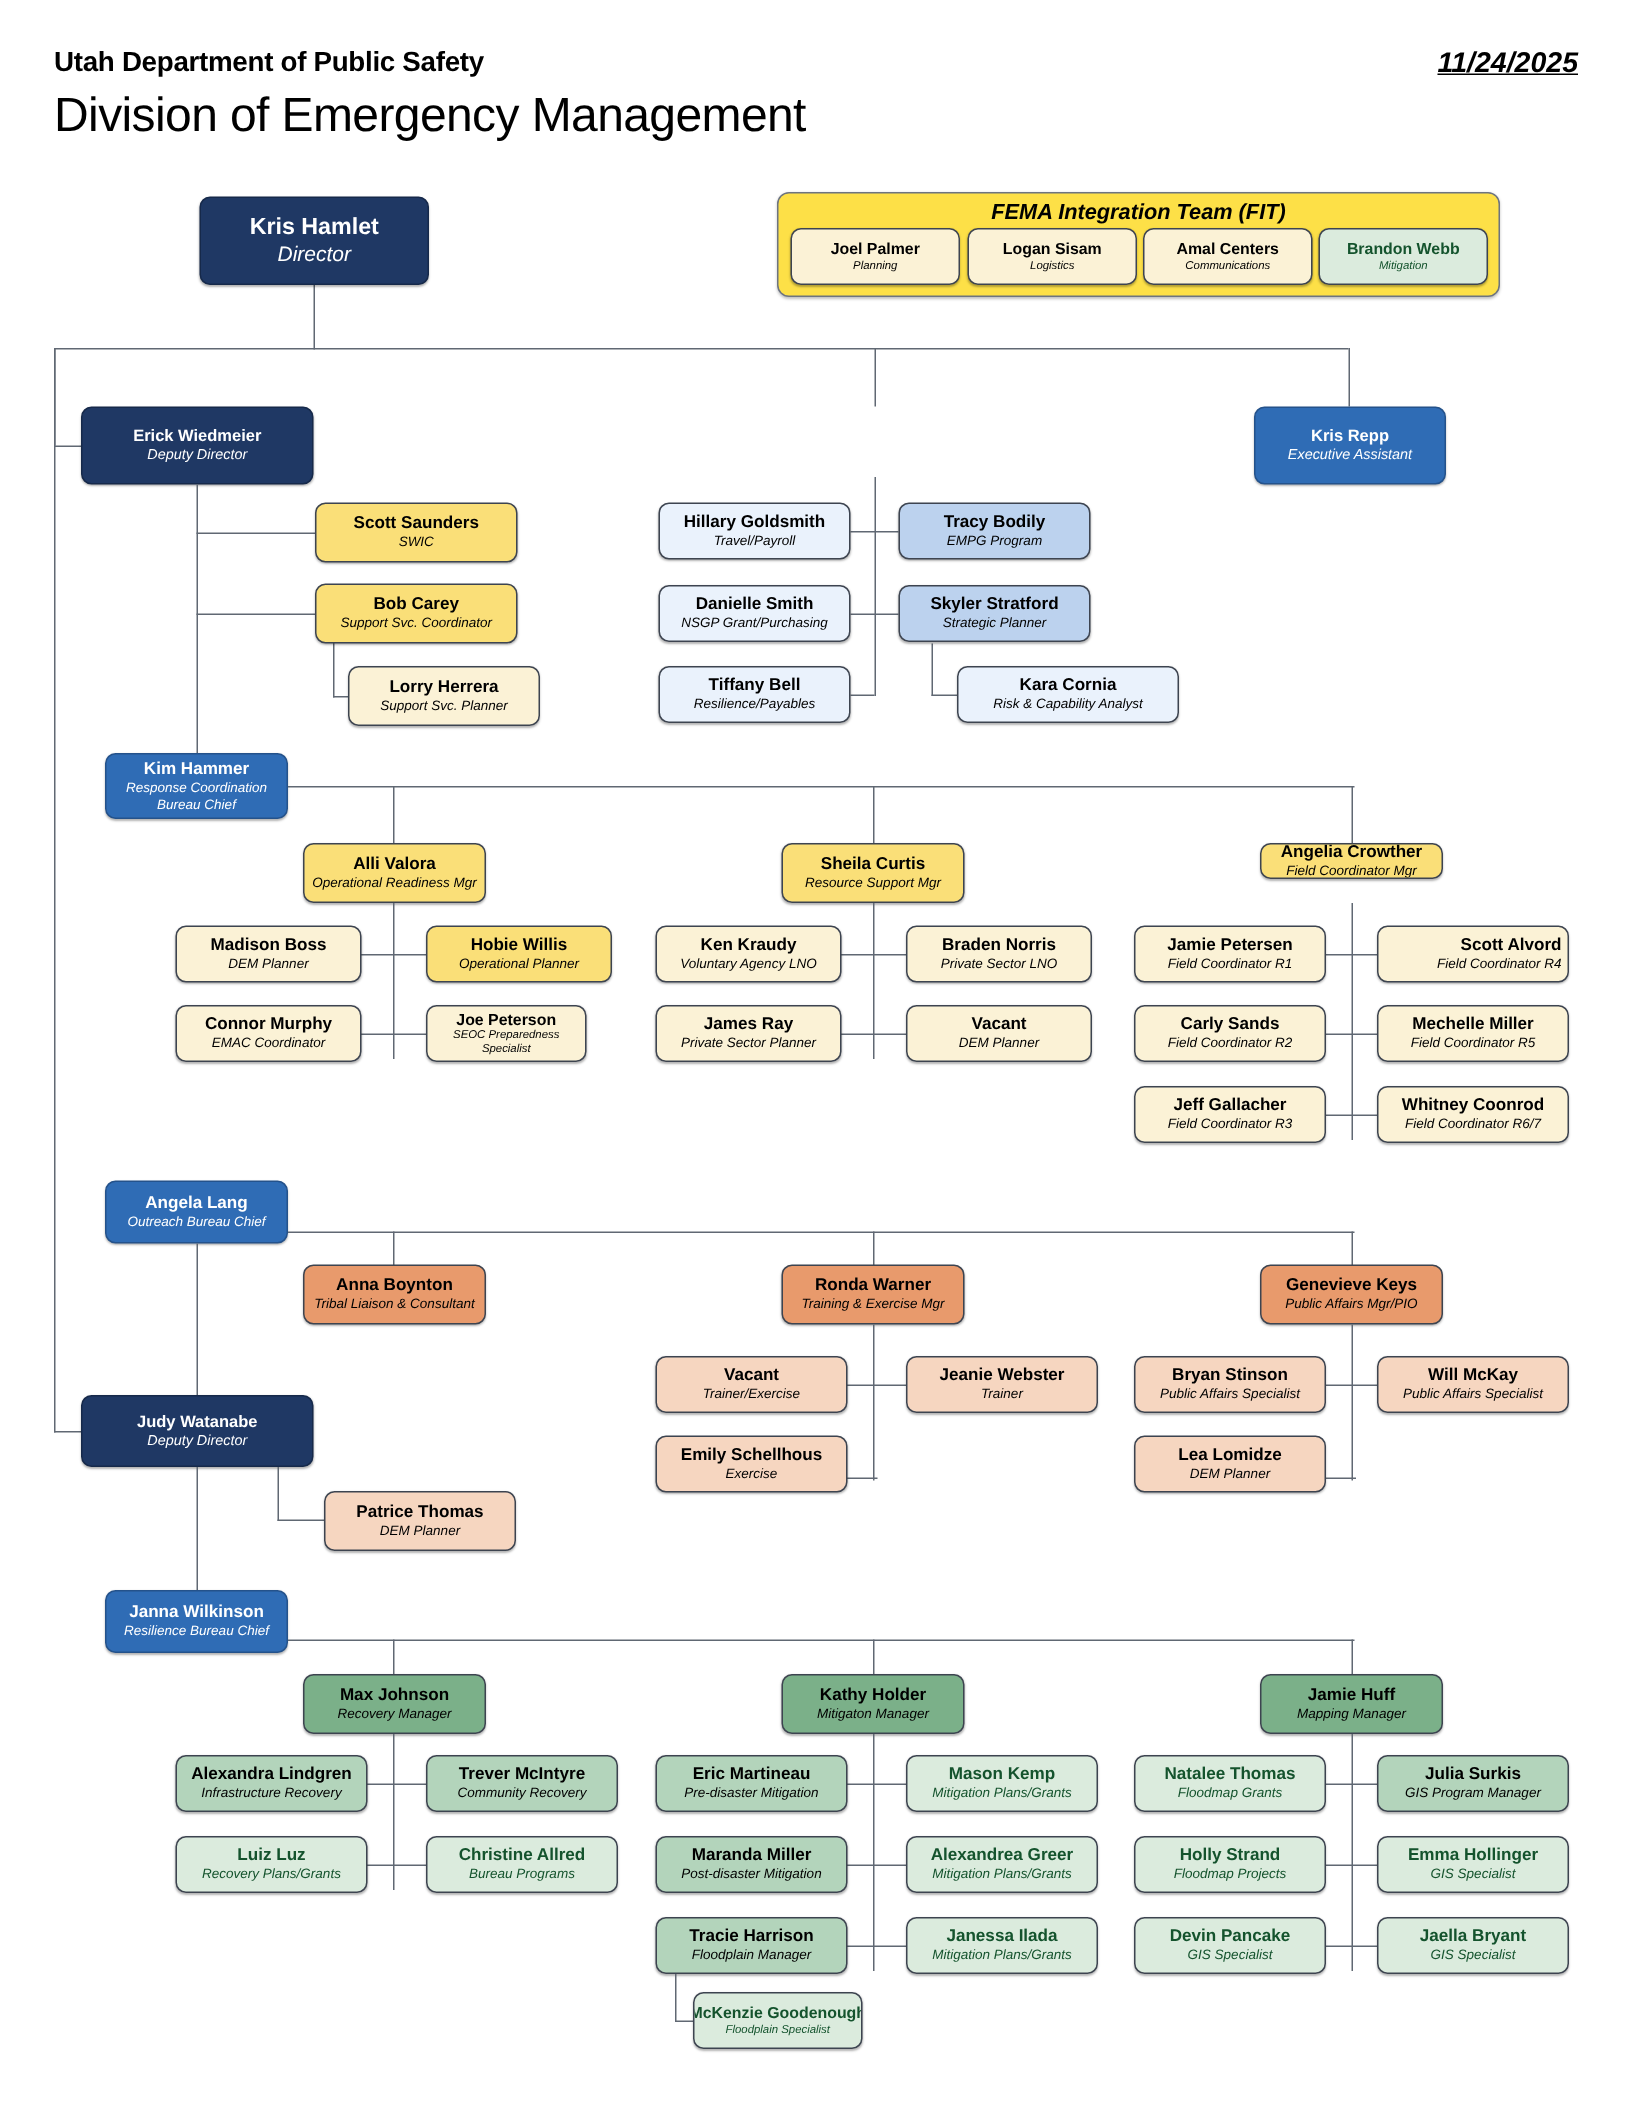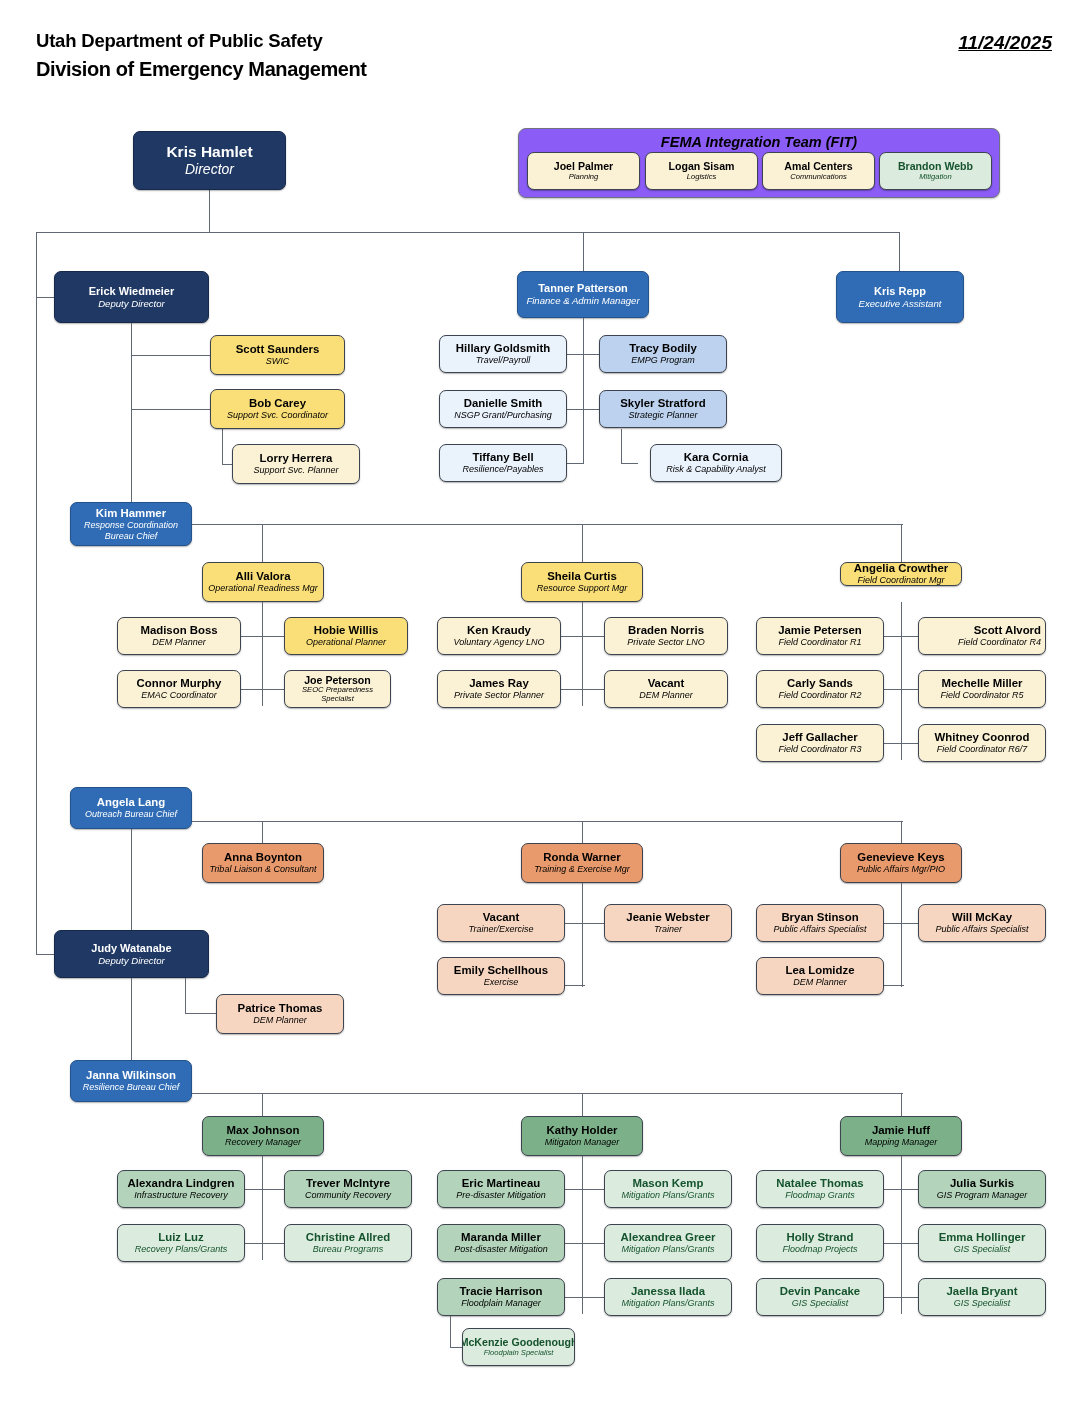--- a/index.html
+++ b/index.html
@@ -10,21 +10,21 @@
   }
   #canvas{position:absolute;left:0;top:0;width:1088px;height:1408px;}
 
   
   .hdr-sub{
     position:absolute;left:36px;top:30px;
     font-size:18.5px;font-weight:bold;letter-spacing:-0.2px;white-space:nowrap;
   }
   .hdr-title{
     position:absolute;left:36px;top:58px;
-    font-size:20px;font-weight:bold;letter-spacing:-0.4px;white-space:nowrap;
+    font-size:32px;font-weight:normal;letter-spacing:-0.4px;white-space:nowrap;
   }
   .hdr-date{
     position:absolute;right:36px;top:32px;
     font-size:19px;font-weight:bold;font-style:italic;
     text-decoration:underline;white-space:nowrap;
   }
 
   
   .node{
     position:absolute;box-sizing:border-box;
@@ -56,21 +56,21 @@
   .c-cream{background:#fbf2d6;color:#000;}
   .c-orange{background:#e89a6c;color:#000;}
   .c-peach{background:#f6d6c0;color:#000;}
   .c-greendk{background:#7bb089;color:#000;}
   .c-greenmd{background:#b3d4bb;color:#000;}
   .c-greenlt{background:#dbebdd;color:#14532d;}
 
   
   .fit-panel{
     position:absolute;box-sizing:border-box;
-    background:#8b5cf6;border:1.4px solid #6d7480;border-radius:8px;
+    background:#fde047;border:1.4px solid #6d7480;border-radius:8px;
     box-shadow:0 1px 2px rgba(0,0,0,.25);
     padding-left:44px;
   }
   .fit-title{
     position:absolute;width:100%;text-align:center;top:5px;left:0;
     font-size:14.5px;font-weight:bold;font-style:italic;
   }
 
   
   .ln{position:absolute;background:#606873;}
@@ -118,24 +118,20 @@
 
   <div class="node s-lg c-navy" style="left:133px;top:131px;width:153px;height:59px;">
     <span class="nm">Kris Hamlet</span>
     <span class="ti">Director</span>
   </div>
 
   <div class="node s-md c-navy" style="left:54px;top:271px;width:155px;height:52px;">
     <span class="nm">Erick Wiedmeier</span>
     <span class="ti">Deputy Director</span>
   </div>
-  <div class="node s-md c-blue" style="left:517px;top:271px;width:132px;height:47px;">
-    <span class="nm">Tanner Patterson</span>
-    <span class="ti">Finance &amp; Admin Manager</span>
-  </div>
   <div class="node s-md c-blue" style="left:836px;top:271px;width:128px;height:52px;">
     <span class="nm">Kris Repp</span>
     <span class="ti">Executive Assistant</span>
   </div>
 
   <div class="ln lnv" style="left:131px;top:323px;height:182px;"></div>
   <div class="ln lnh" style="left:131px;top:355px;width:79px;"></div>
   <div class="ln lnh" style="left:131px;top:409px;width:79px;"></div>
   <div class="ln lnv" style="left:222px;top:423px;height:42px;"></div>
   <div class="ln lnh" style="left:222px;top:464px;width:10px;"></div>
@@ -173,21 +169,21 @@
     <span class="ti">Resilience/Payables</span>
   </div>
   <div class="node s-sm c-bluelt" style="left:599px;top:335px;width:128px;height:38px;">
     <span class="nm">Tracy Bodily</span>
     <span class="ti">EMPG Program</span>
   </div>
   <div class="node s-sm c-bluelt" style="left:599px;top:390px;width:128px;height:38px;">
     <span class="nm">Skyler Stratford</span>
     <span class="ti">Strategic Planner</span>
   </div>
-  <div class="node s-sm c-bluepale" style="left:638px;top:444px;width:132px;height:38px;margin-left:12px;">
+  <div class="node s-sm c-bluepale" style="left:638px;top:444px;width:148px;height:38px;">
     <span class="nm">Kara Cornia</span>
     <span class="ti">Risk &amp; Capability Analyst</span>
   </div>
 
   <div class="node s-sm c-blue" style="left:70px;top:502px;width:122px;height:44px;">
     <span class="nm">Kim Hammer</span>
     <span class="ti">
       <span>Response Coordination</span><br>
       <span>Bureau Chief</span>
     </span>

